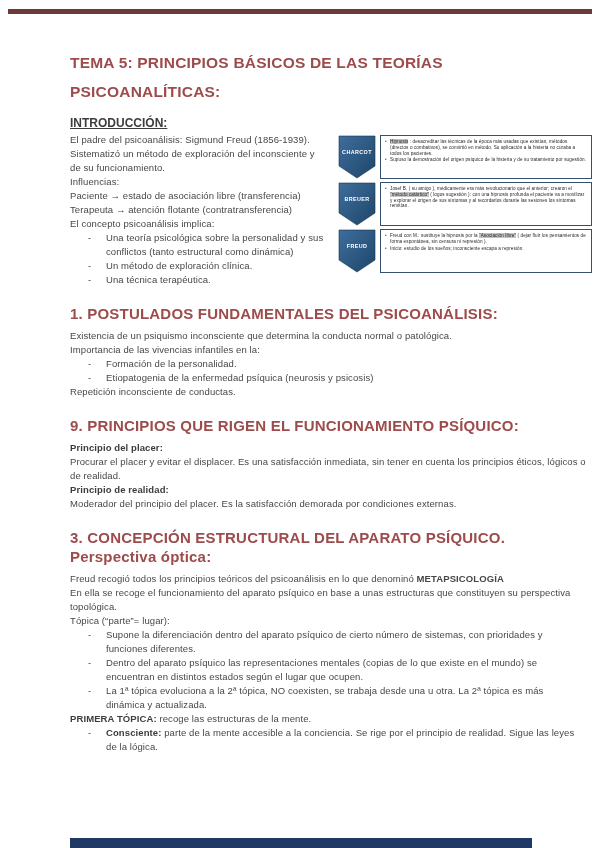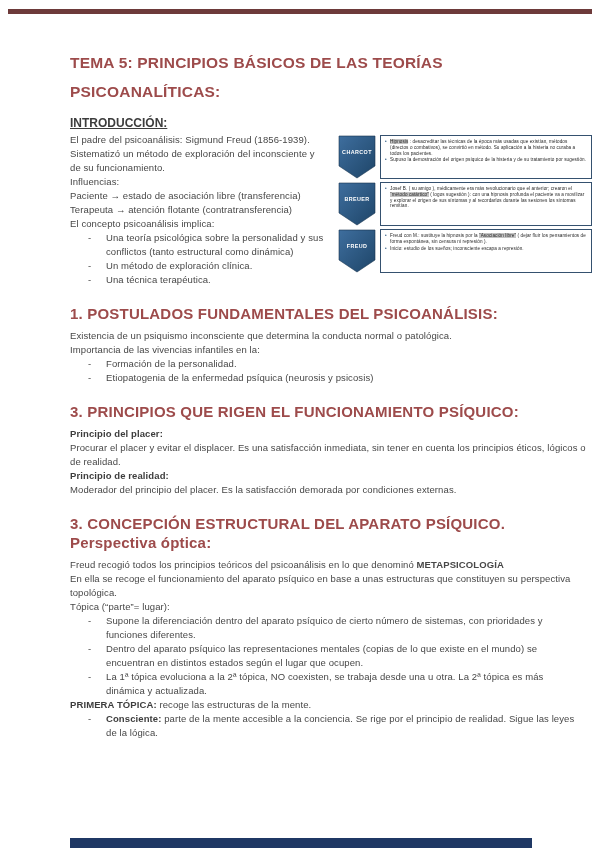--- a/index.html
+++ b/index.html
@@ -117,24 +117,25 @@
         <div class="li"><span>Una técnica terapéutica.</span></div>
       </div>
     </div>
 
     <div>
       <div class="sec-h">1. POSTULADOS FUNDAMENTALES DEL PSICOANÁLISIS:</div>
       <p class="para">Existencia de un psiquismo inconsciente que determina la conducta normal o patológica.</p>
       <p class="para">Importancia de las vivencias infantiles en la:</p>
       <div class="li"><span>Formación de la personalidad.</span></div>
       <div class="li"><span>Etiopatogenia de la enfermedad psíquica (neurosis y psicosis)</span></div>
+      <p class="para">Repetición inconsciente de conductas.</p>
     </div>
 
     <div>
-      <div class="sec-h">3. PRINCIPIOS QUE RIGEN EL FUNCIONAMIENTO PSÍQUICO:</div>
+      <div class="sec-h">9. PRINCIPIOS QUE RIGEN EL FUNCIONAMIENTO PSÍQUICO:</div>
       <p class="para bold-label">Principio del placer:</p>
       <p class="para">Procurar el placer y evitar el displacer. Es una satisfacción inmediata, sin tener en cuenta los principios éticos, lógicos o de realidad.</p>
       <p class="para bold-label">Principio de realidad:</p>
       <p class="para">Moderador del principio del placer. Es la satisfacción demorada por condiciones externas.</p>
     </div>
 
     <div>
       <div class="sec-h">3. CONCEPCIÓN ESTRUCTURAL DEL APARATO PSÍQUICO. Perspectiva óptica:</div>
       <p class="para"><span>Freud recogió todos los principios teóricos del psicoanálisis en lo que denominó </span><b>METAPSICOLOGÍA</b></p>
       <p class="para">En ella se recoge el funcionamiento del aparato psíquico en base a unas estructuras que constituyen su perspectiva topológica.</p>

